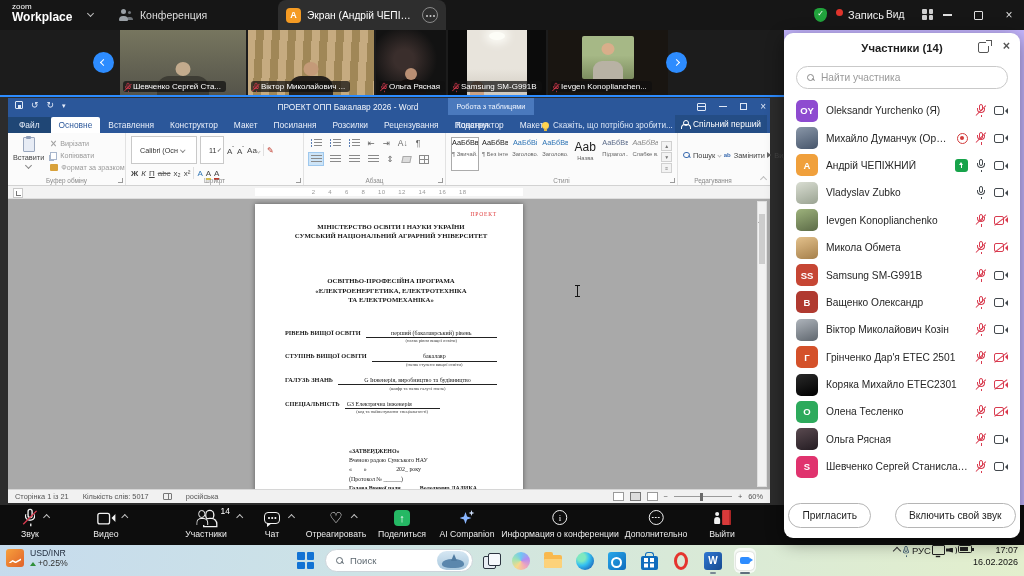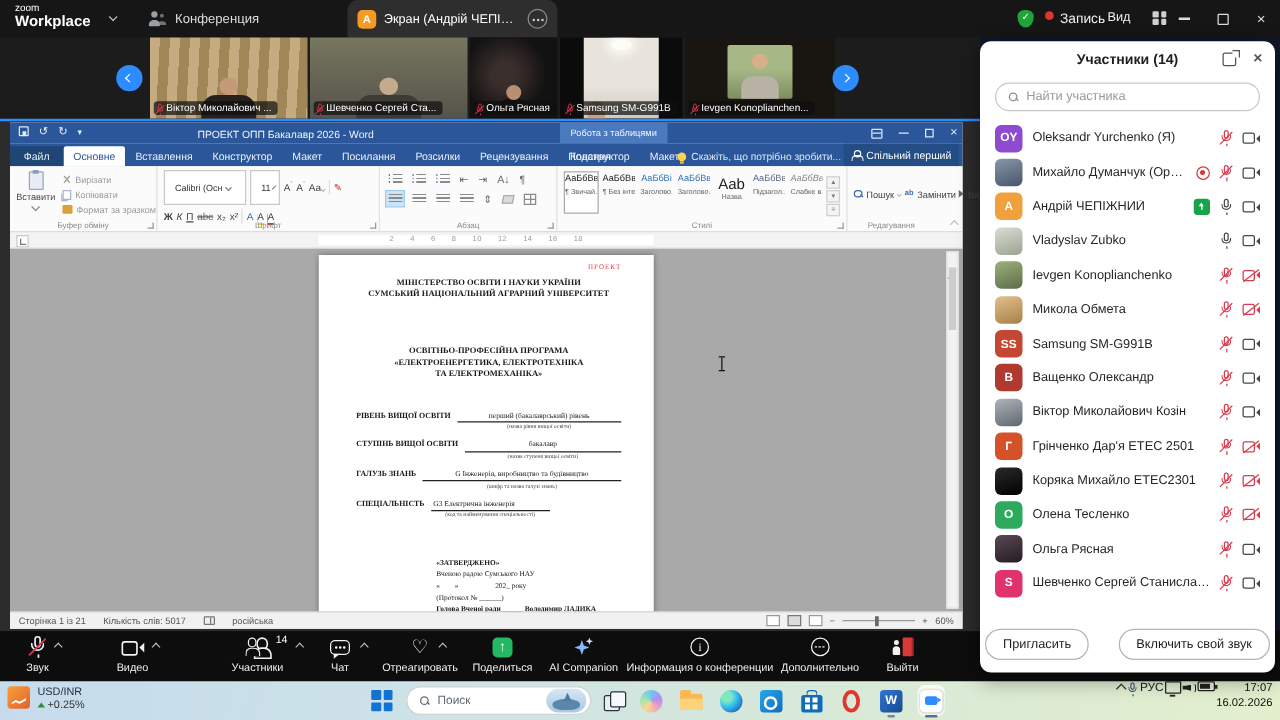--- a/index.html
+++ b/index.html
@@ -1,17 +1,17 @@
 <!DOCTYPE html>
 <html><head>
 <meta charset="utf-8">
 <style>
 *{margin:0;padding:0;box-sizing:border-box}
 html,body{width:1024px;height:576px;overflow:hidden;background:#000;font-family:"Liberation Sans",sans-serif}
-.stage{position:relative;width:1024px;height:576px;background:#0f172a}
+.stage{position:relative;width:1024px;height:576px;background:#c4b5fd}
 
 .topbar{position:absolute;left:0;top:0;width:1024px;height:30px;background:#161616;color:#e8e8e8}
 .brand{position:absolute;left:12px;top:3px;line-height:1.05;color:#fff}
 .brand .z{font-size:8px;display:block}
 .brand .w{font-size:12px;font-weight:bold;display:block}
 .chv{display:inline-block;width:5px;height:5px;border-right:1.4px solid #bdbdbd;border-bottom:1.4px solid #bdbdbd}
 .chv.down{transform:rotate(45deg)}.chv.up{transform:rotate(-135deg)}.chv.left{transform:rotate(135deg)}.chv.right{transform:rotate(-45deg)}
 .brandchv{position:absolute;left:88px;top:11px}
 .tab-conf{position:absolute;left:118px;top:0;height:30px;display:flex;align-items:center;gap:7px;font-size:10.5px;color:#ddd}
 .ppl{position:relative;width:15px;height:12px}
@@ -70,21 +70,21 @@
 .red{color:#d93b4f}.darkic{color:#43484d}.whiteic{color:#f2f2f2}
 .mini{transform:scale(.72);margin:-2px -2px -3px -2px}
 
 .sharebg{position:absolute;left:0;top:95px;width:784px;height:410px;background:#2c2c2c;border-top:2px solid #2d8cff}
 .word{position:absolute;left:8px;top:1px;width:762px;height:405px;background:#fff;display:flex;flex-direction:column}
 .wtitle{height:17px;background:#2b579a;position:relative;color:#fff;flex:none}
 .qat{position:absolute;left:7px;top:2px;display:flex;gap:8px;align-items:center;font-size:9px;color:#e8eefb}
 .qsave{width:8px;height:8px;border:1.1px solid #dfe8f6;border-radius:1px;position:relative}
 .qsave::after{content:'';position:absolute;left:1.5px;top:3px;width:3px;height:3px;background:#dfe8f6}
 .qundo::before{content:'↺'}.qredo::before{content:'↻'}.qdrop::before{content:'▾';font-size:7px}
-.wtname{position:absolute;left:150px;width:380px;top:3.5px;font-size:8.3px;color:#f0f4fb;white-space:nowrap}
+.wtname{position:absolute;left:150px;width:380px;top:3.5px;text-align:center;font-size:8.3px;color:#f0f4fb;white-space:nowrap}
 .ctxband{position:absolute;left:440px;top:0;width:86px;height:17px;background:#4a79bd;display:flex;align-items:center;justify-content:center;font-size:7.4px;color:#eef4ff}
 .wbtns{position:absolute;right:4px;top:0;height:17px;display:flex;align-items:center;gap:13px;color:#dfe8f6;font-size:9px}
 .wb-grid{width:9px;height:8px;border:1px solid #dfe8f6;border-radius:1px;position:relative}
 .wb-grid::after{content:'';position:absolute;left:0;top:2px;width:100%;height:1px;background:#dfe8f6}
 .bar-min2{width:8px;height:1.2px;background:#dfe8f6}
 .box-max2{width:7px;height:7px;border:1.1px solid #dfe8f6}
 .wx{font-size:10px}
 .wtabs{height:18px;background:#2b579a;display:flex;align-items:flex-end;position:relative;font-size:8.4px;color:#e9effa;flex:none}
 .wtab{padding:3px 8px;white-space:nowrap}
 .wtab.file{background:#1f4675;padding:3px 11px}
@@ -346,40 +346,40 @@
         <span class="box-max"></span>
       </div>
     <div class="winbtn wb-close">×</div>
   </div>
 
   <div class="filmstrip">
     <div class="nav navl">
         <span class="chv left"></span>
       </div>
     <div class="tiles">
+      <div class="tile t1">
+        <span class="sil"></span>
+        <span class="np">
+            <span class="mic slash red mini">
+              <i class="c"></i>
+              <i class="b"></i>
+              <i class="s"></i>
+            </span>
+            <span>Шевченко Сергей Ста...</span>
+          </span>
+      </div>
       <div class="tile t0">
         <span class="sil"></span>
         <span class="np">
             <span class="mic slash red mini">
               <i class="c"></i>
               <i class="b"></i>
               <i class="s"></i>
             </span>
             <span>Віктор Миколайович ...</span>
-          </span>
-      </div>
-      <div class="tile t1">
-        <span class="sil"></span>
-        <span class="np">
-            <span class="mic slash red mini">
-              <i class="c"></i>
-              <i class="b"></i>
-              <i class="s"></i>
-            </span>
-            <span>Шевченко Сергей Ста...</span>
           </span>
       </div>
       <div class="tile t2">
         <span class="sil"></span>
         <span class="np">
             <span class="mic slash red mini">
               <i class="c"></i>
               <i class="b"></i>
               <i class="s"></i>
             </span>

